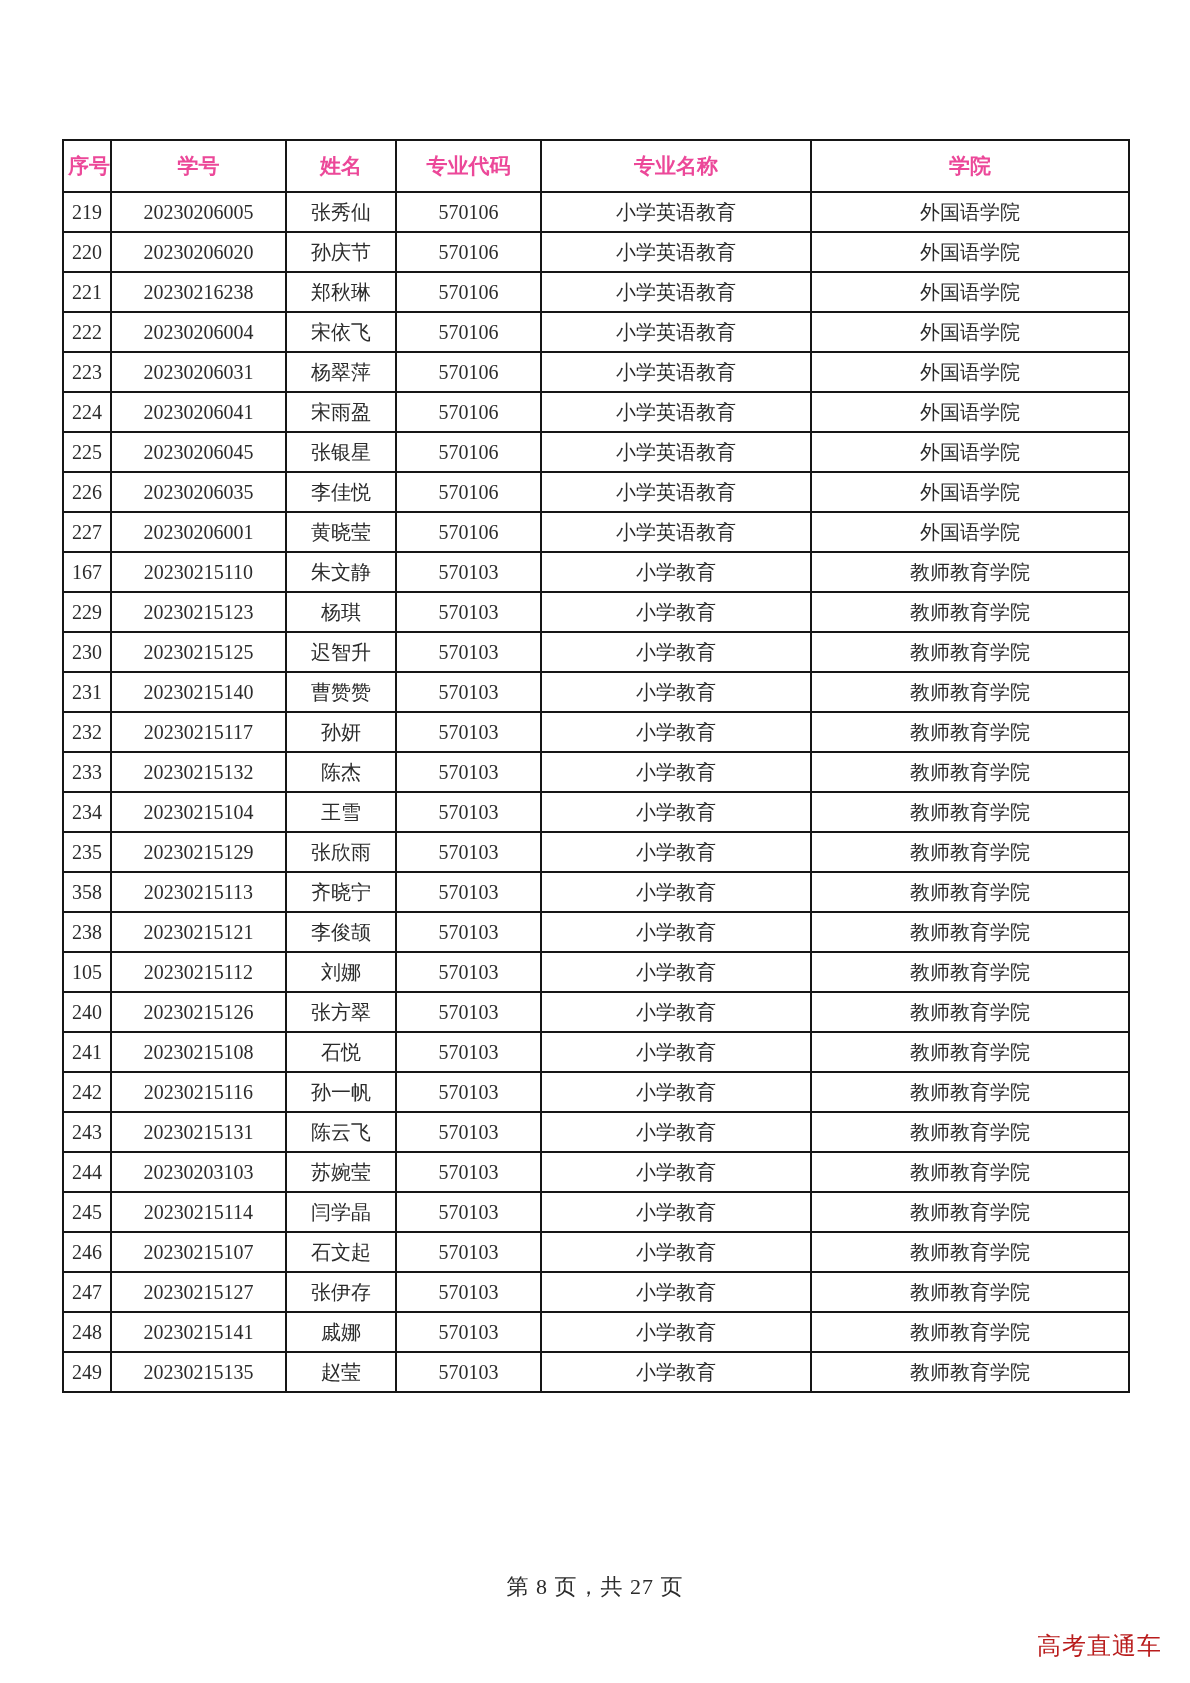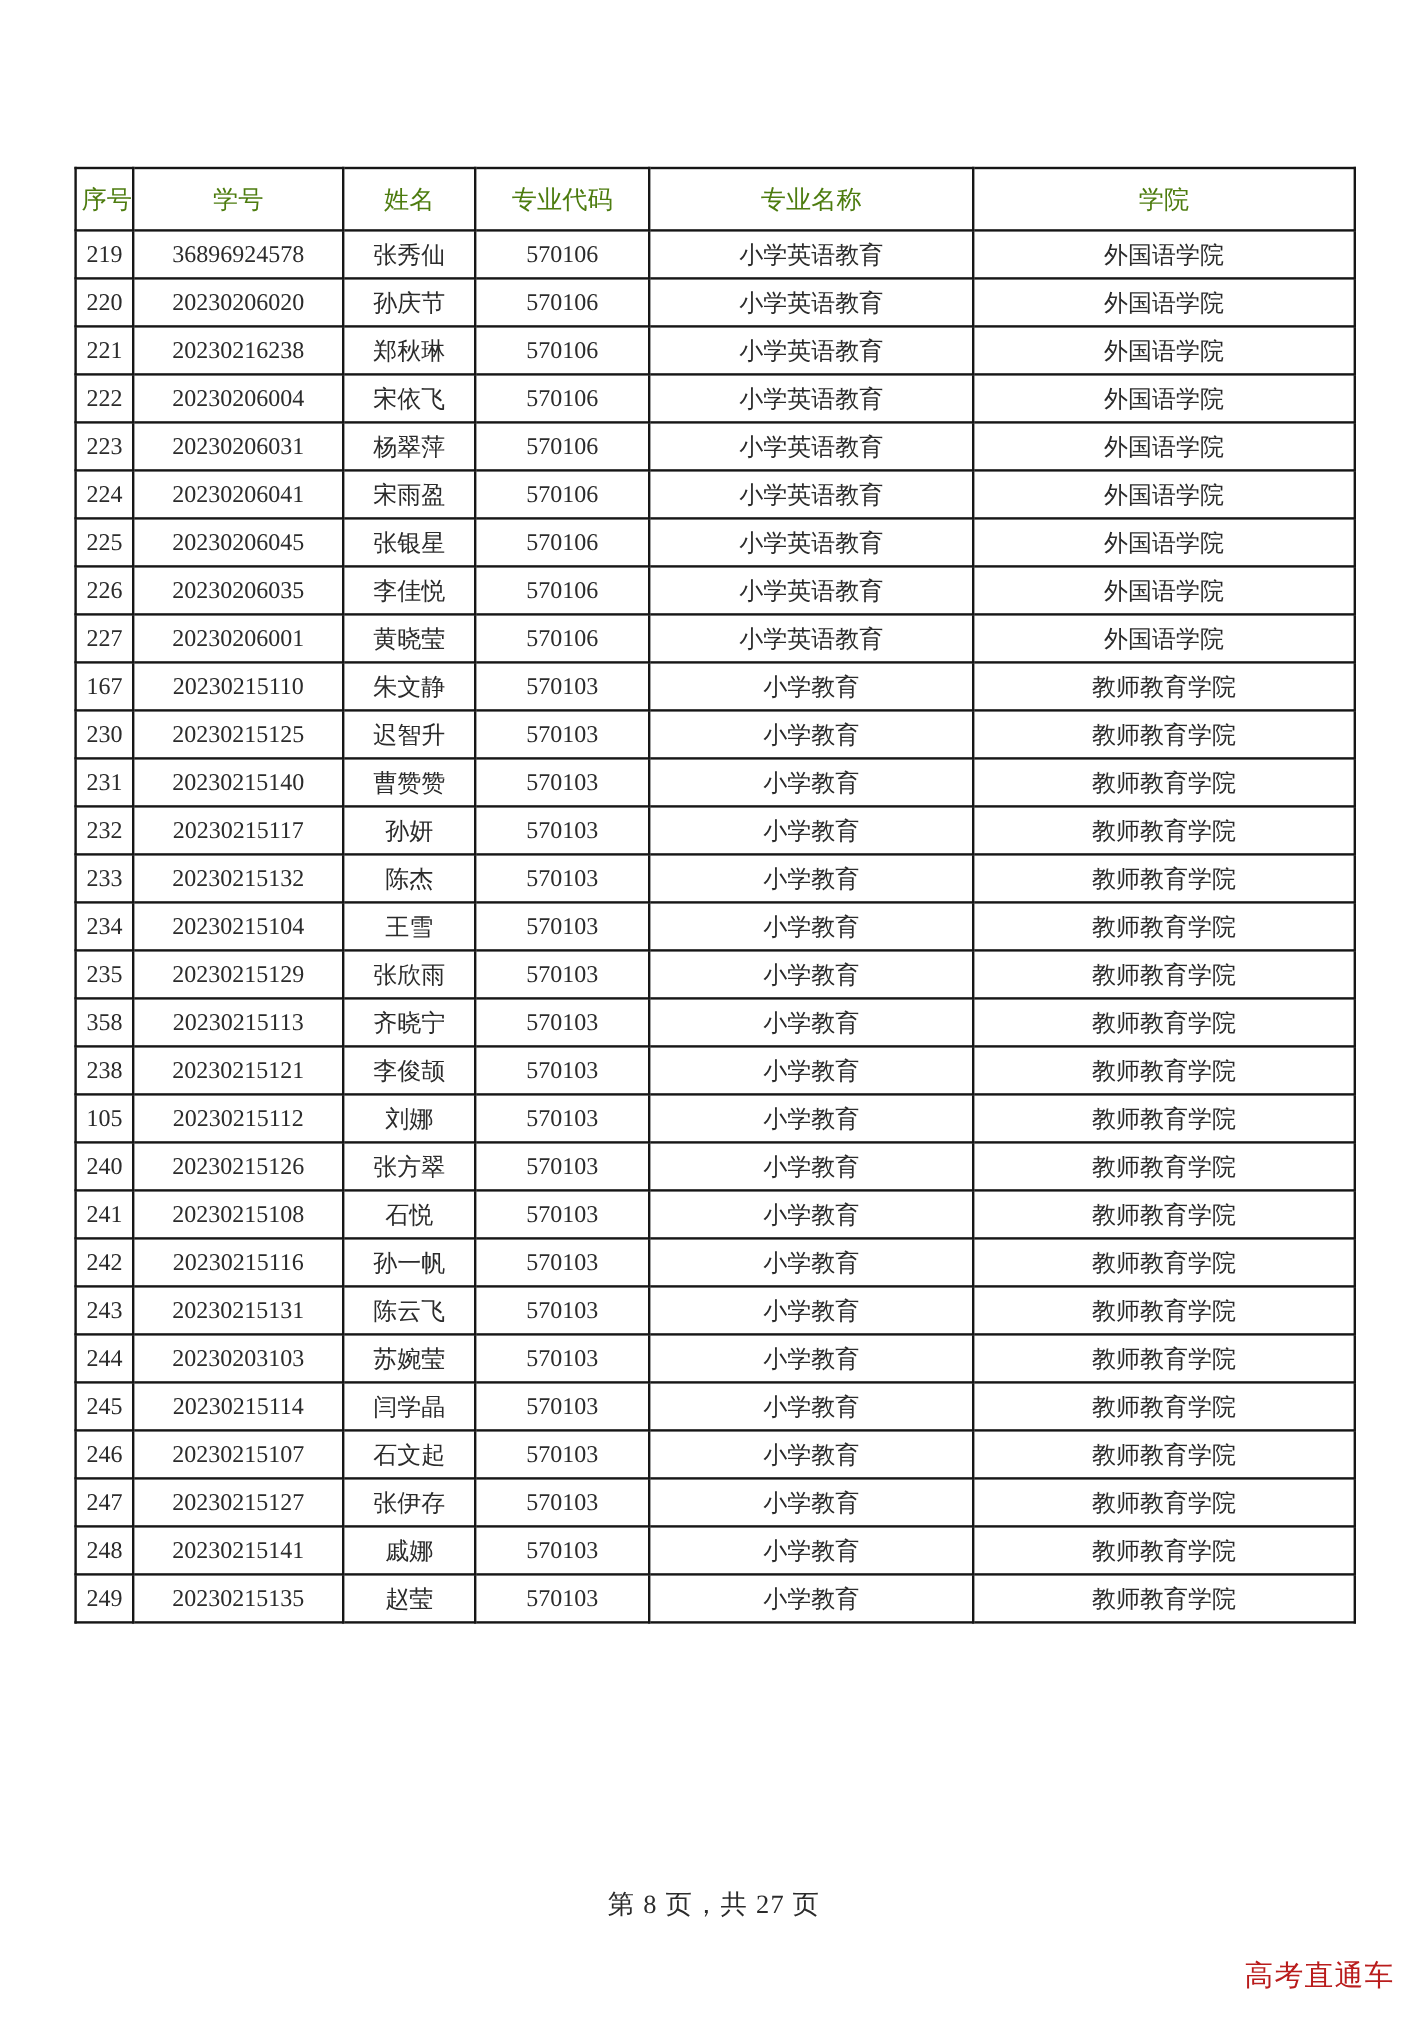--- a/index.html
+++ b/index.html
@@ -36,23 +36,23 @@
     border: 2px solid #161616;
     text-align: center;
     vertical-align: middle;
     padding: 0 4px;
     overflow: hidden;
     white-space: nowrap;
   }
   table.roster th {
     height: 50px;
     font-family: "Liberation Sans", "DejaVu Sans", sans-serif;
-    font-weight: normal;
+    font-weight: bold;
     font-size: 21px;
-    color: #4d7c0f;
+    color: #ec4899;
   }
   table.roster td {
     height: 38px;
     font-size: 20px;
     color: #2b2b2b;
   }
   col.c-serial { width: 48px; }
   col.c-id     { width: 175px; }
   col.c-name   { width: 110px; }
   col.c-code   { width: 145px; }
@@ -100,21 +100,21 @@
           <th>学号</th>
           <th>姓名</th>
           <th>专业代码</th>
           <th>专业名称</th>
           <th>学院</th>
         </tr>
       </thead>
       <tbody id="roster-body">
           <tr>
             <td>219</td>
-            <td>36896924578</td>
+            <td>20230206005</td>
             <td>张秀仙</td>
             <td>570106</td>
             <td>小学英语教育</td>
             <td>外国语学院</td>
           </tr>
           <tr>
             <td>220</td>
             <td>20230206020</td>
             <td>孙庆节</td>
             <td>570106</td>
@@ -179,20 +179,28 @@
           </tr>
           <tr>
             <td>167</td>
             <td>20230215110</td>
             <td>朱文静</td>
             <td>570103</td>
             <td>小学教育</td>
             <td>教师教育学院</td>
           </tr>
           <tr>
+            <td>229</td>
+            <td>20230215123</td>
+            <td>杨琪</td>
+            <td>570103</td>
+            <td>小学教育</td>
+            <td>教师教育学院</td>
+          </tr>
+          <tr>
             <td>230</td>
             <td>20230215125</td>
             <td>迟智升</td>
             <td>570103</td>
             <td>小学教育</td>
             <td>教师教育学院</td>
           </tr>
           <tr>
             <td>231</td>
             <td>20230215140</td>

